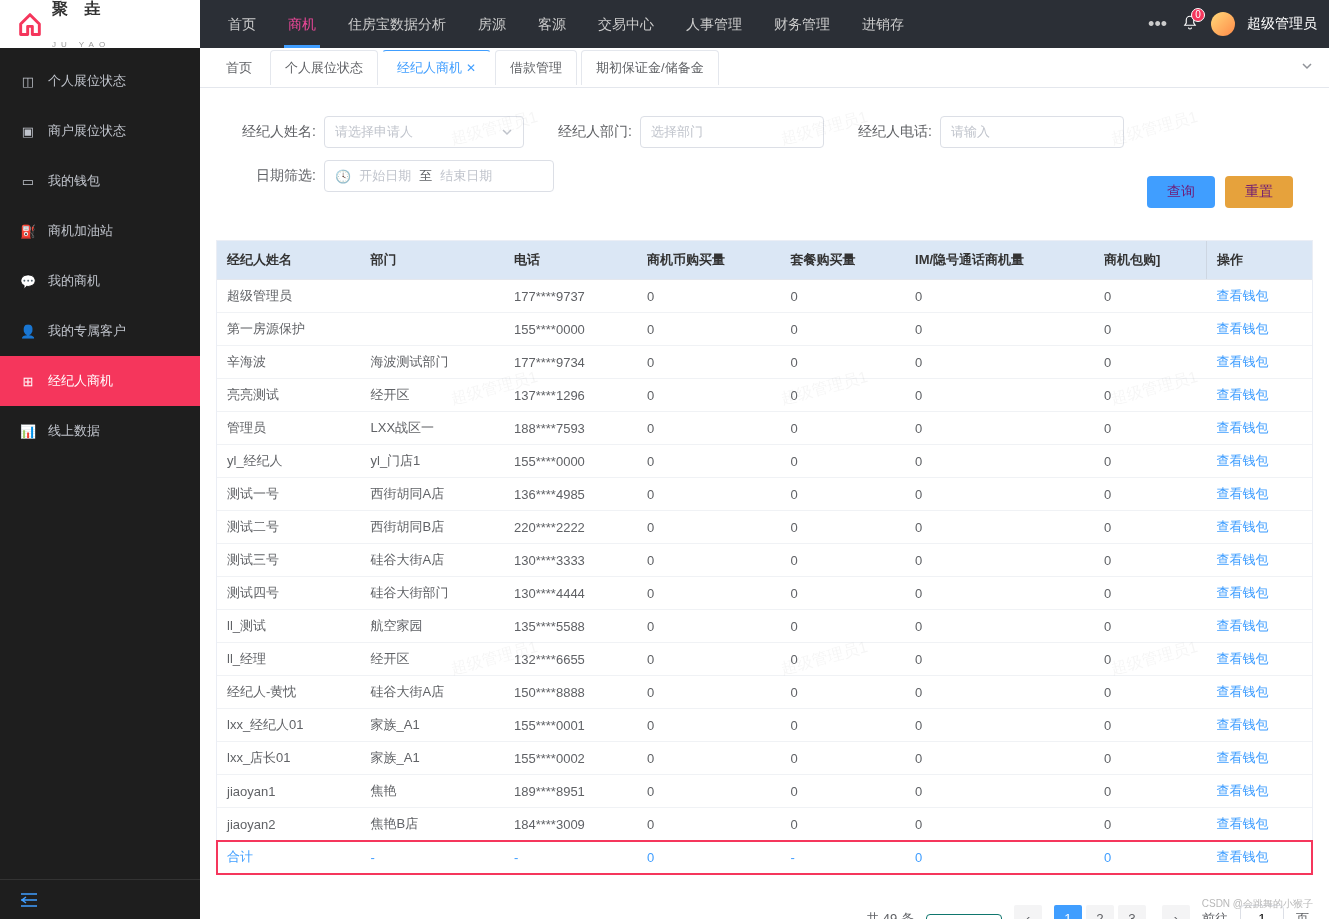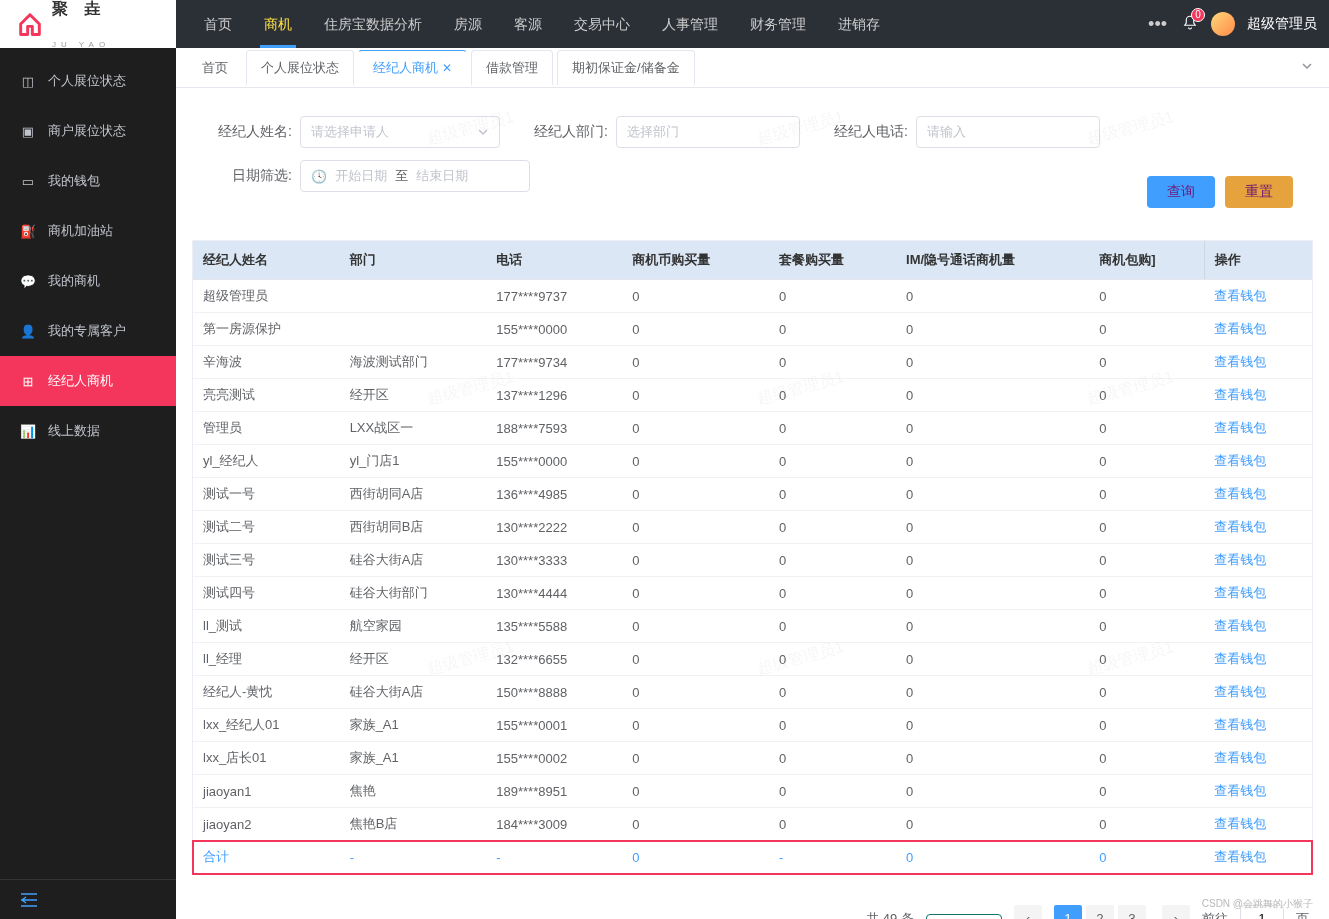--- a/index.html
+++ b/index.html
@@ -1,37 +1,37 @@
 <!DOCTYPE html>
 <html><head>
 <meta charset="utf-8">
 <style>
 * { margin: 0; padding: 0; box-sizing: border-box; }
 body { font-family: "Microsoft YaHei", -apple-system, sans-serif; font-size: 13px; color: #333; background: #f5f5f5; }
 .app { display: flex; height: 919px; width: 1329px; overflow: hidden; position: relative; }
 
 
-.sidebar { width: 176px; background: #1e1e1e; color: #aaa; display: flex; flex-direction: column; flex-shrink: 0; }
+.sidebar { width: 200px; background: #1e1e1e; color: #aaa; display: flex; flex-direction: column; flex-shrink: 0; }
 .logo { height: 48px; display: flex; align-items: center; padding: 0 16px; background: #fff; gap: 8px; }
 .logo-icon { width: 28px; height: 28px; }
 .logo-text { font-family: sans-serif; }
 .logo-main { font-size: 16px; font-weight: bold; color: #333; letter-spacing: 6px; }
 .logo-sub { font-size: 8px; color: #999; letter-spacing: 5px; margin-top: 20px; }
 .nav { flex: 1; padding-top: 8px; }
 .nav-item { display: flex; align-items: center; gap: 12px; height: 50px; padding: 0 20px; cursor: pointer; color: #c0c4cc; }
 .nav-item.active { background: #f5365c; color: #fff; }
 .nav-icon { width: 16px; height: 16px; display: inline-flex; align-items: center; justify-content: center; }
 .collapse-btn { height: 40px; display: flex; align-items: center; padding: 0 20px; color: #409eff; cursor: pointer; border-top: 1px solid #333; }
 
 
 .main { flex: 1; display: flex; flex-direction: column; background: #fff; min-width: 0; }
 .topbar { height: 48px; background: #2b2f36; display: flex; align-items: center; padding: 0 12px; gap: 4px; }
 .top-menu { display: flex; flex: 1; }
 .top-menu-item { padding: 0 16px; height: 48px; line-height: 48px; color: #ccc; cursor: pointer; font-size: 14px; position: relative; }
-.top-menu-item.active { color: #fde047; }
+.top-menu-item.active { color: #ec4899; }
 .top-menu-item.active::after { content: ''; position: absolute; left: 12px; right: 12px; bottom: 0; height: 3px; background: #409eff; }
 .top-more { color: #ccc; padding: 0 10px; cursor: pointer; font-size: 18px; }
 .top-right { display: flex; align-items: center; gap: 12px; color: #fff; }
 .bell { position: relative; cursor: pointer; }
 .badge { position: absolute; top: -6px; right: -6px; background: #f5365c; border: 1px solid #fff; color: #fff; font-size: 10px; min-width: 14px; height: 14px; border-radius: 7px; display: flex; align-items: center; justify-content: center; padding: 0 3px; }
 .avatar { width: 24px; height: 24px; border-radius: 50%; background: linear-gradient(135deg,#ffd97a,#ff8a48); display:inline-block; }
 .username { color: #fff; font-size: 14px; }
 
 
 .tabs-bar { height: 40px; border-bottom: 1px solid #e4e7ed; display: flex; align-items: center; padding: 0 12px; background: #fff; }
@@ -313,21 +313,21 @@
   <td>136****4985</td>
   <td>0</td>
   <td>0</td>
   <td>0</td>
   <td>0</td>
   <td><span class="action-link">查看钱包</span></td>
               </tr>
               <tr>
                 <td>测试二号</td>
   <td>西街胡同B店</td>
-  <td>130****2222</td>
+  <td>220****2222</td>
   <td>0</td>
   <td>0</td>
   <td>0</td>
   <td>0</td>
   <td><span class="action-link">查看钱包</span></td>
               </tr>
               <tr>
                 <td>测试三号</td>
   <td>硅谷大街A店</td>
   <td>130****3333</td>

